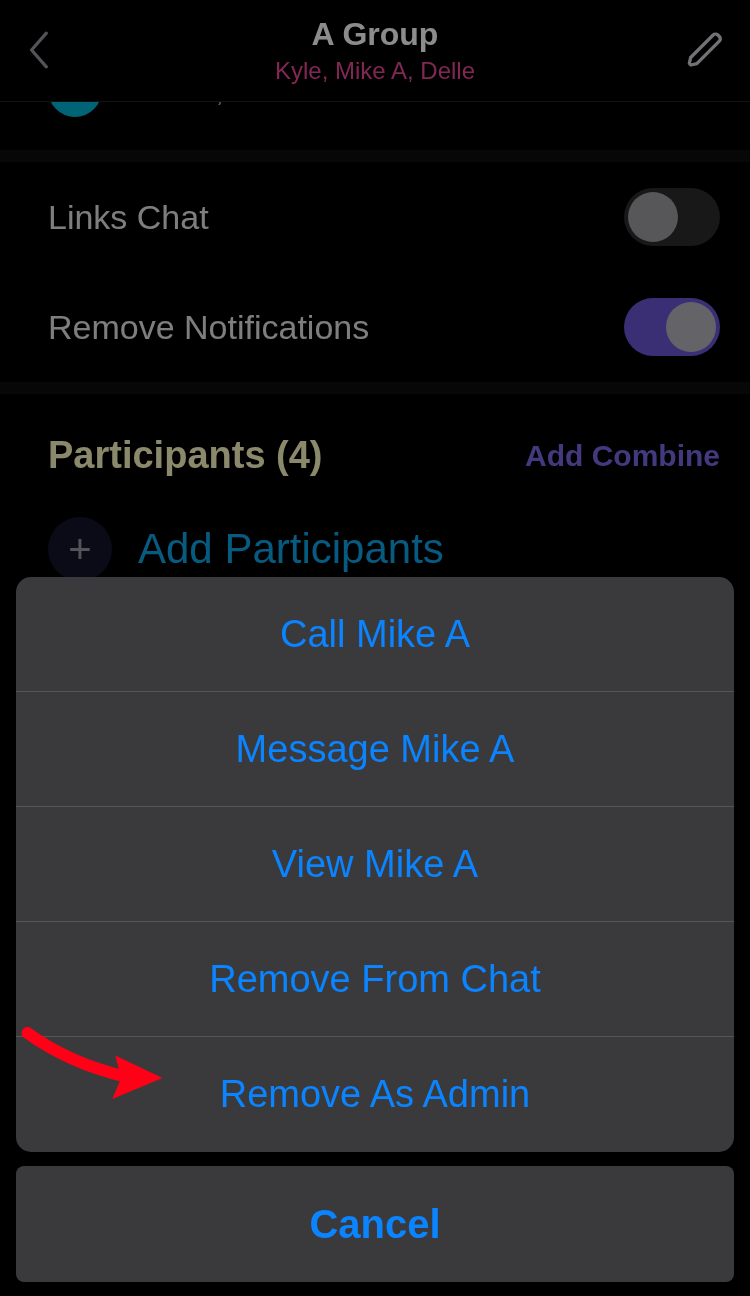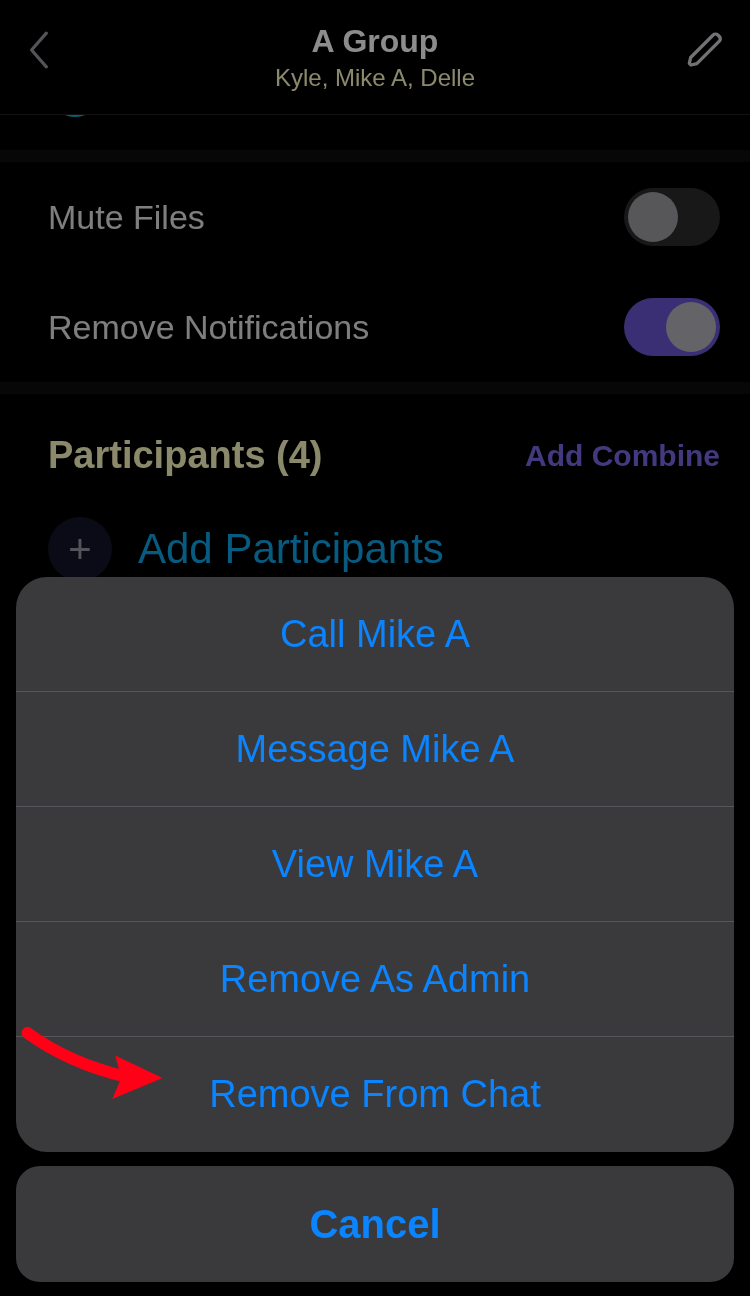--- a/index.html
+++ b/index.html
@@ -10,31 +10,31 @@
     color: #fff;
     font-family: -apple-system, "Helvetica Neue", Helvetica, Arial, sans-serif;
     overflow: hidden;
     position: relative;
   }
 
   
   .header {
     position: absolute;
     top: 0; left: 0; right: 0;
-    height: 115px;
+    height: 102px;
     border-bottom: 1px solid #222;
     display: flex;
     align-items: center;
     justify-content: center;
     background: #000;
     z-index: 5;
   }
   .header-center { text-align: center; }
   .header-title { font-size: 32px; font-weight: 700; color: #fff; }
-  .header-subtitle { font-size: 24px; color: #fef9c3; margin-top: 4px; }
+  .header-subtitle { font-size: 24px; color: #ec4899; margin-top: 4px; }
   .back-btn {
     position: absolute; left: 20px; top: 30px;
     width: 40px; height: 40px;
     display: flex; align-items: center; justify-content: center;
   }
   .back-btn svg { stroke: #9a9aa0; }
   .edit-btn {
     position: absolute; right: 22px; top: 28px;
     width: 44px; height: 44px;
     display: flex; align-items: center; justify-content: center;
@@ -147,35 +147,35 @@
 
   
   .sheet-wrap {
     position: absolute;
     left: 16px; right: 16px;
     bottom: 14px;
     z-index: 10;
   }
   .sheet-main {
     background: #3a3a3d;
-    border-radius: 31px;
+    border-radius: 15px;
     overflow: hidden;
     margin-bottom: 14px;
   }
   .sheet-item {
     height: 115px;
     display: flex; align-items: center; justify-content: center;
     border-bottom: 1px solid #55555a;
     font-size: 38px;
     color: #0a84ff;
   }
   .sheet-item:last-child { border-bottom: none; }
   .sheet-cancel {
     background: #3a3a3d;
-    border-radius: 24px;
+    border-radius: 8px;
     height: 116px;
     display: flex; align-items: center; justify-content: center;
     font-size: 40px;
     font-weight: 600;
     color: #0a84ff;
   }
 
   
   .arrow {
     position: absolute;
@@ -222,21 +222,21 @@
     <div class="media-chev">
       <svg width="18" height="30" viewBox="0 0 24 36" fill="none" stroke-width="3" stroke-linecap="round" stroke-linejoin="round">
         <polyline points="6,4 18,18 6,32"></polyline>
       </svg>
     </div>
   </div>
 
   <div class="gap-bar"></div>
 
   <div class="toggle-row">
-    <div class="toggle-label">Mute Files</div>
+    <div class="toggle-label">Links Chat</div>
     <div class="switch off">
         <div class="knob"></div>
       </div>
   </div>
 
   <div class="toggle-row">
     <div class="toggle-label">Remove Notifications</div>
     <div class="switch on">
         <div class="knob"></div>
       </div>
@@ -258,22 +258,22 @@
 
 </div>
 
 <div class="dim"></div>
 
 <div class="sheet-wrap">
   <div class="sheet-main">
     <div class="sheet-item">Call Mike A</div>
     <div class="sheet-item">Message Mike A</div>
     <div class="sheet-item">View Mike A</div>
+    <div class="sheet-item">Remove From Chat</div>
     <div class="sheet-item">Remove As Admin</div>
-    <div class="sheet-item">Remove From Chat</div>
   </div>
   <div class="sheet-cancel">Cancel</div>
 </div>
 
 <div class="arrow">
   <svg viewBox="0 0 190 120">
     <defs></defs>
     <path d="M5 20 Q 60 60 135 78" stroke="#ff0016" stroke-width="16" fill="none" stroke-linecap="round"></path>
     <polygon points="185,80 122,50 130,80 118,108" fill="#ff0016"></polygon>
   </svg>

